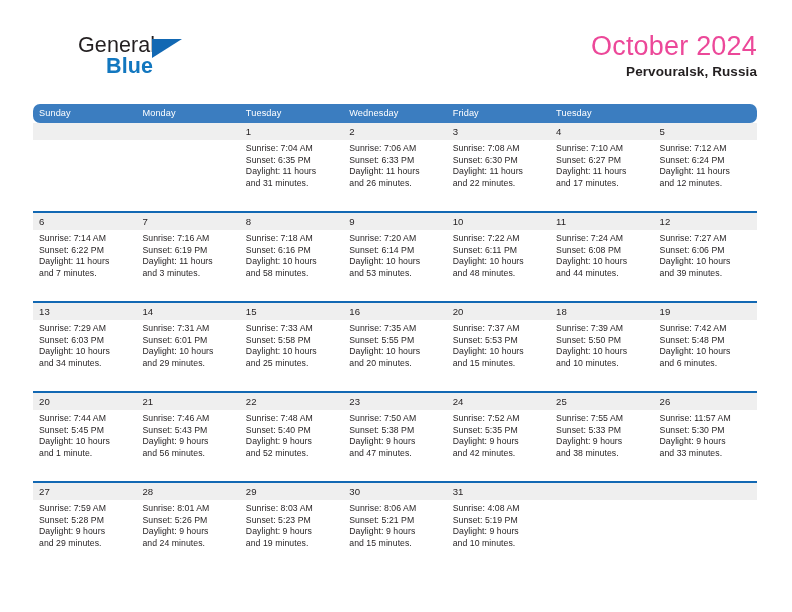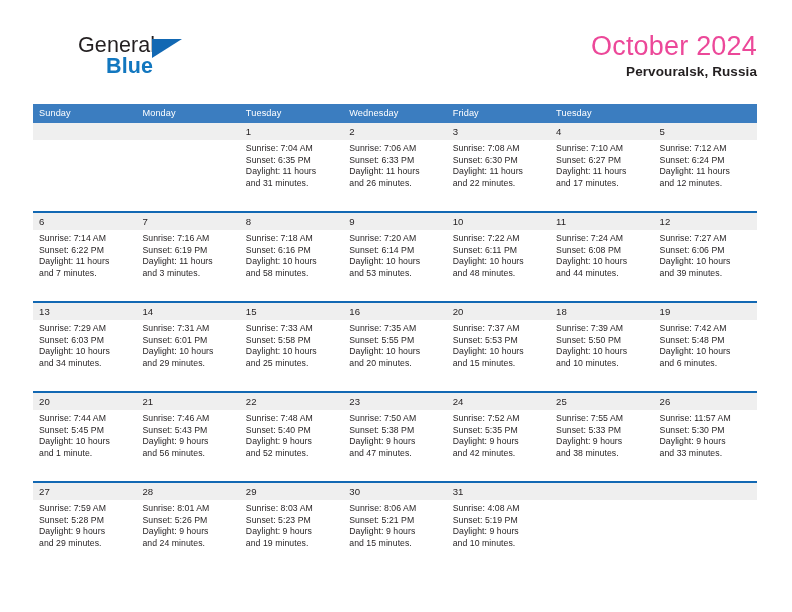--- a/index.html
+++ b/index.html
@@ -92,20 +92,21 @@
   .calendar {
     position: absolute;
     left: 33px;
     top: 104px;
     width: 724px;
   }
   .dow-row {
     display: flex;
     background: #3b7dc0;
     height: 19px;
+    border-radius: 7px;
   }
   .dow {
     flex: 0 0 103.428px;
     width: 103.428px;
     box-sizing: border-box;
     color: #ffffff;
     font-size: 9.2px;
     line-height: 19px;
     padding-left: 6px;
     letter-spacing: 0.1px;

